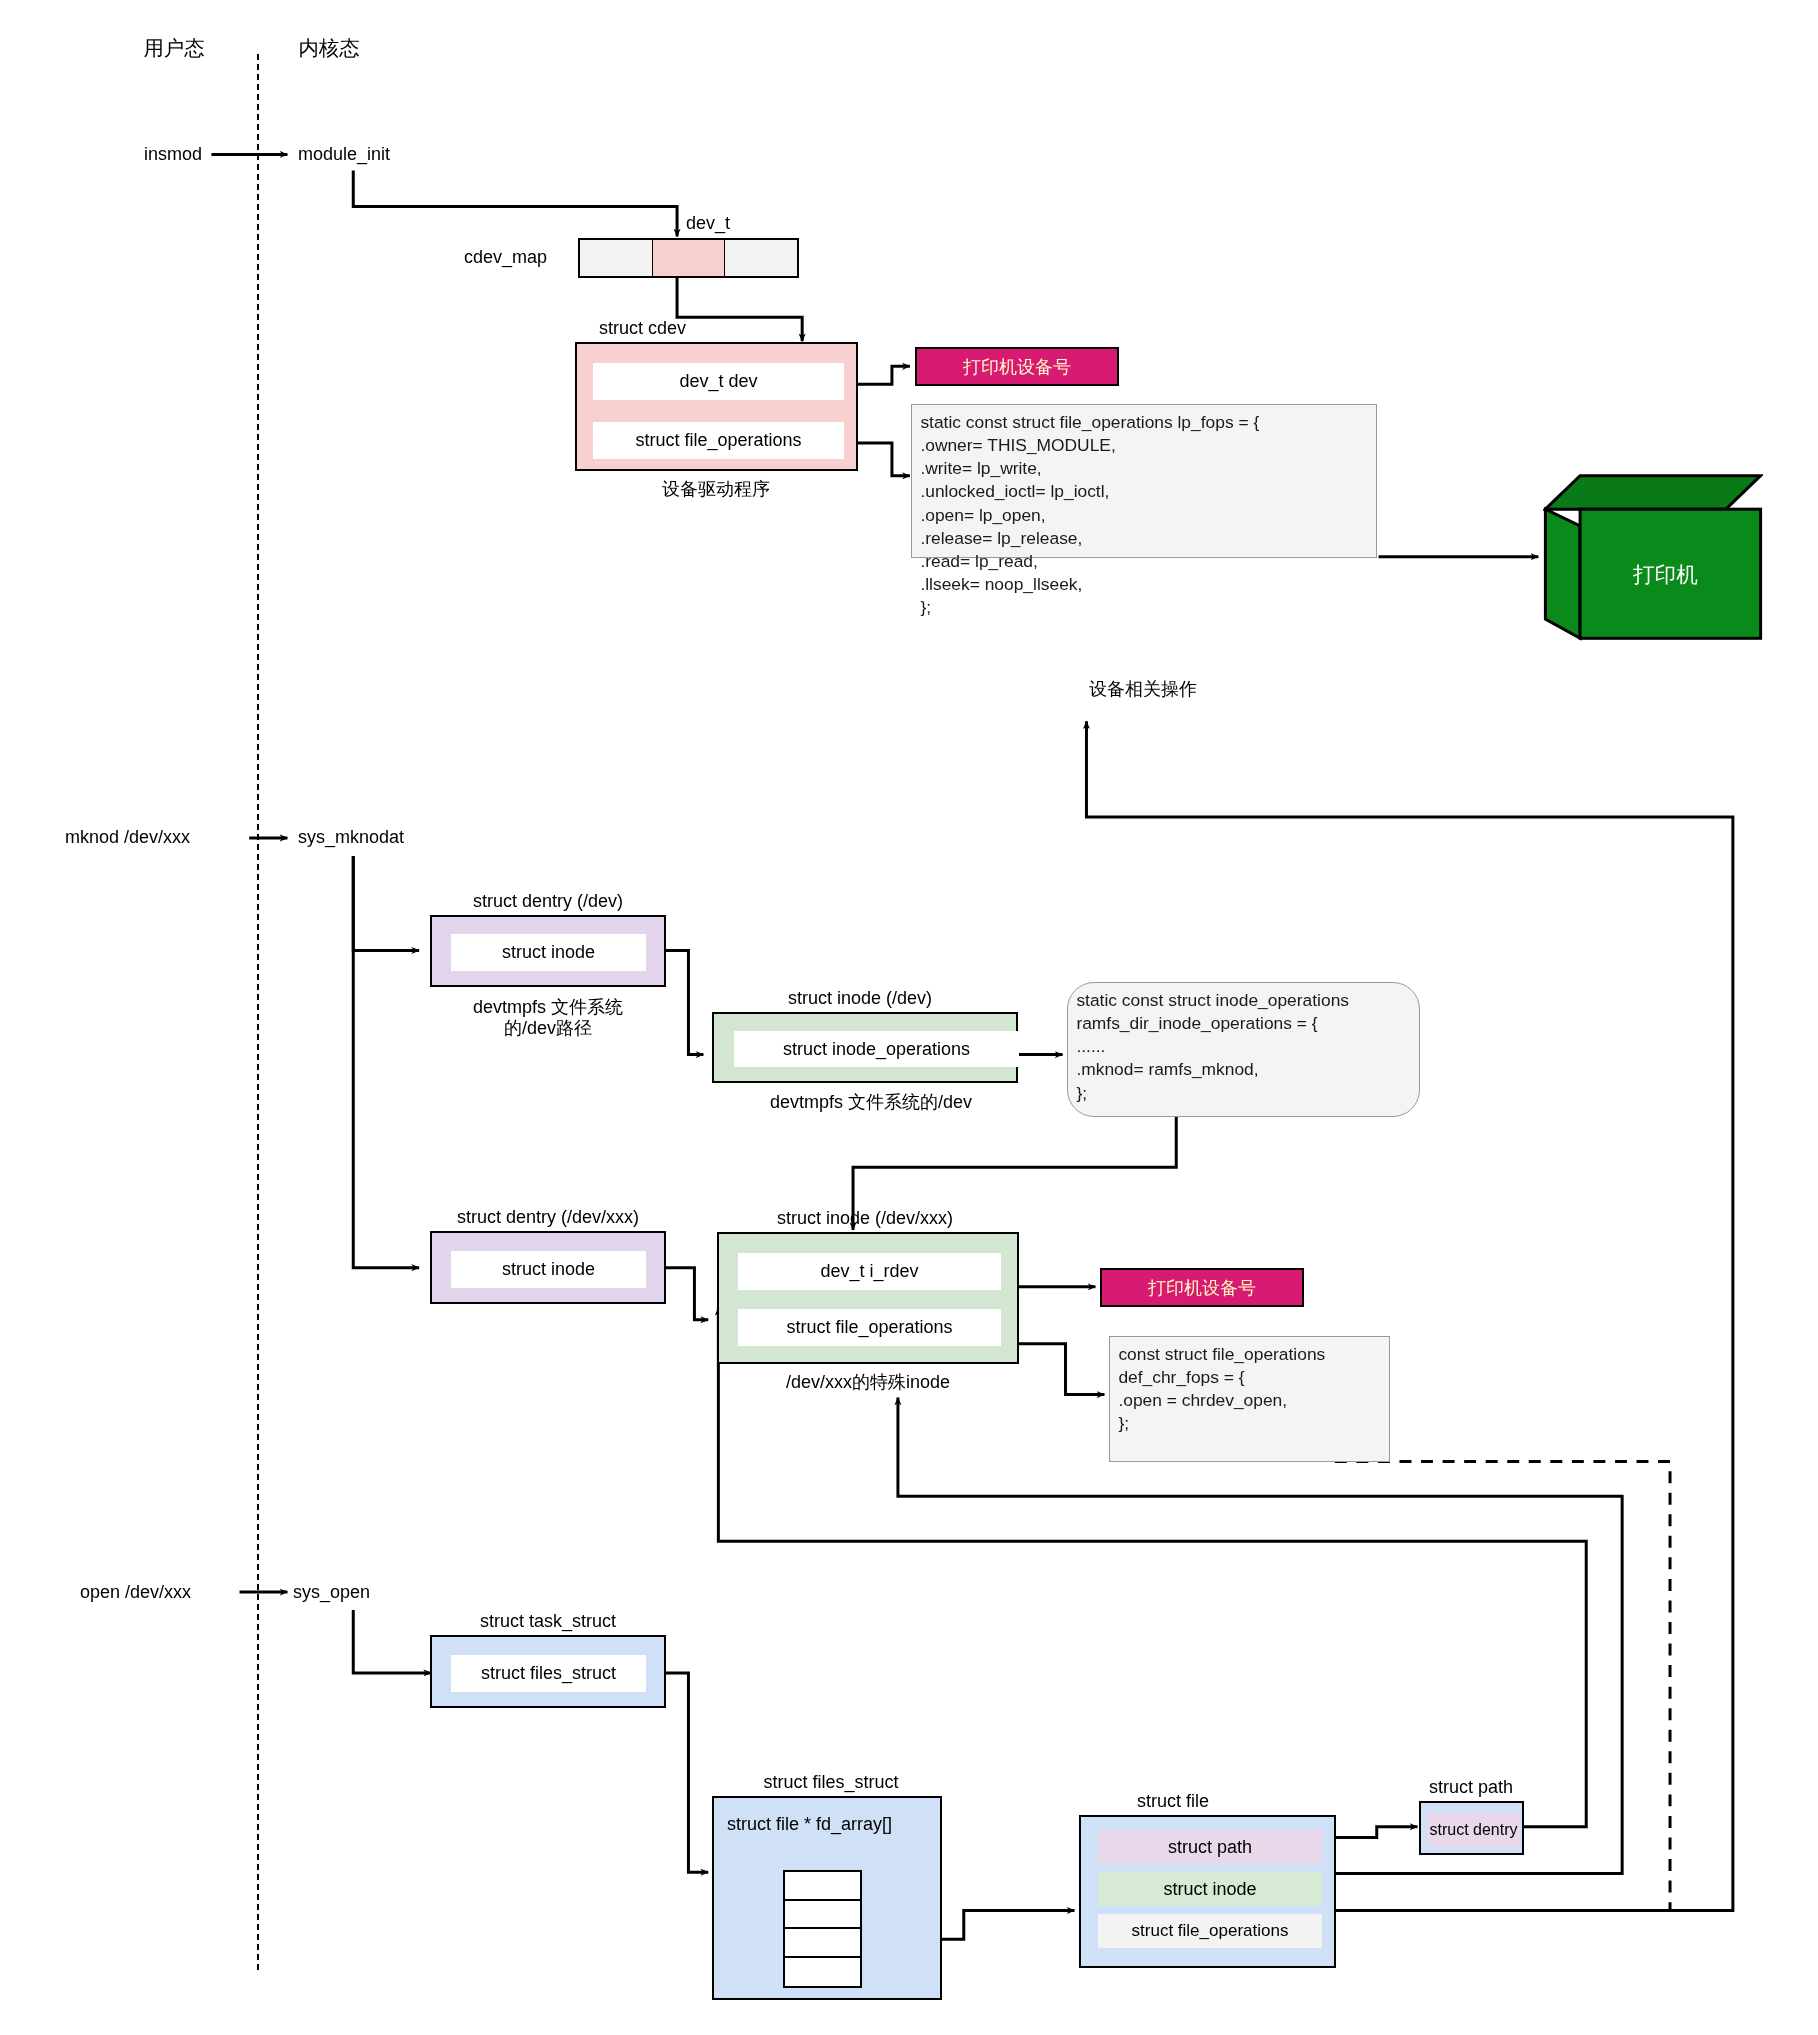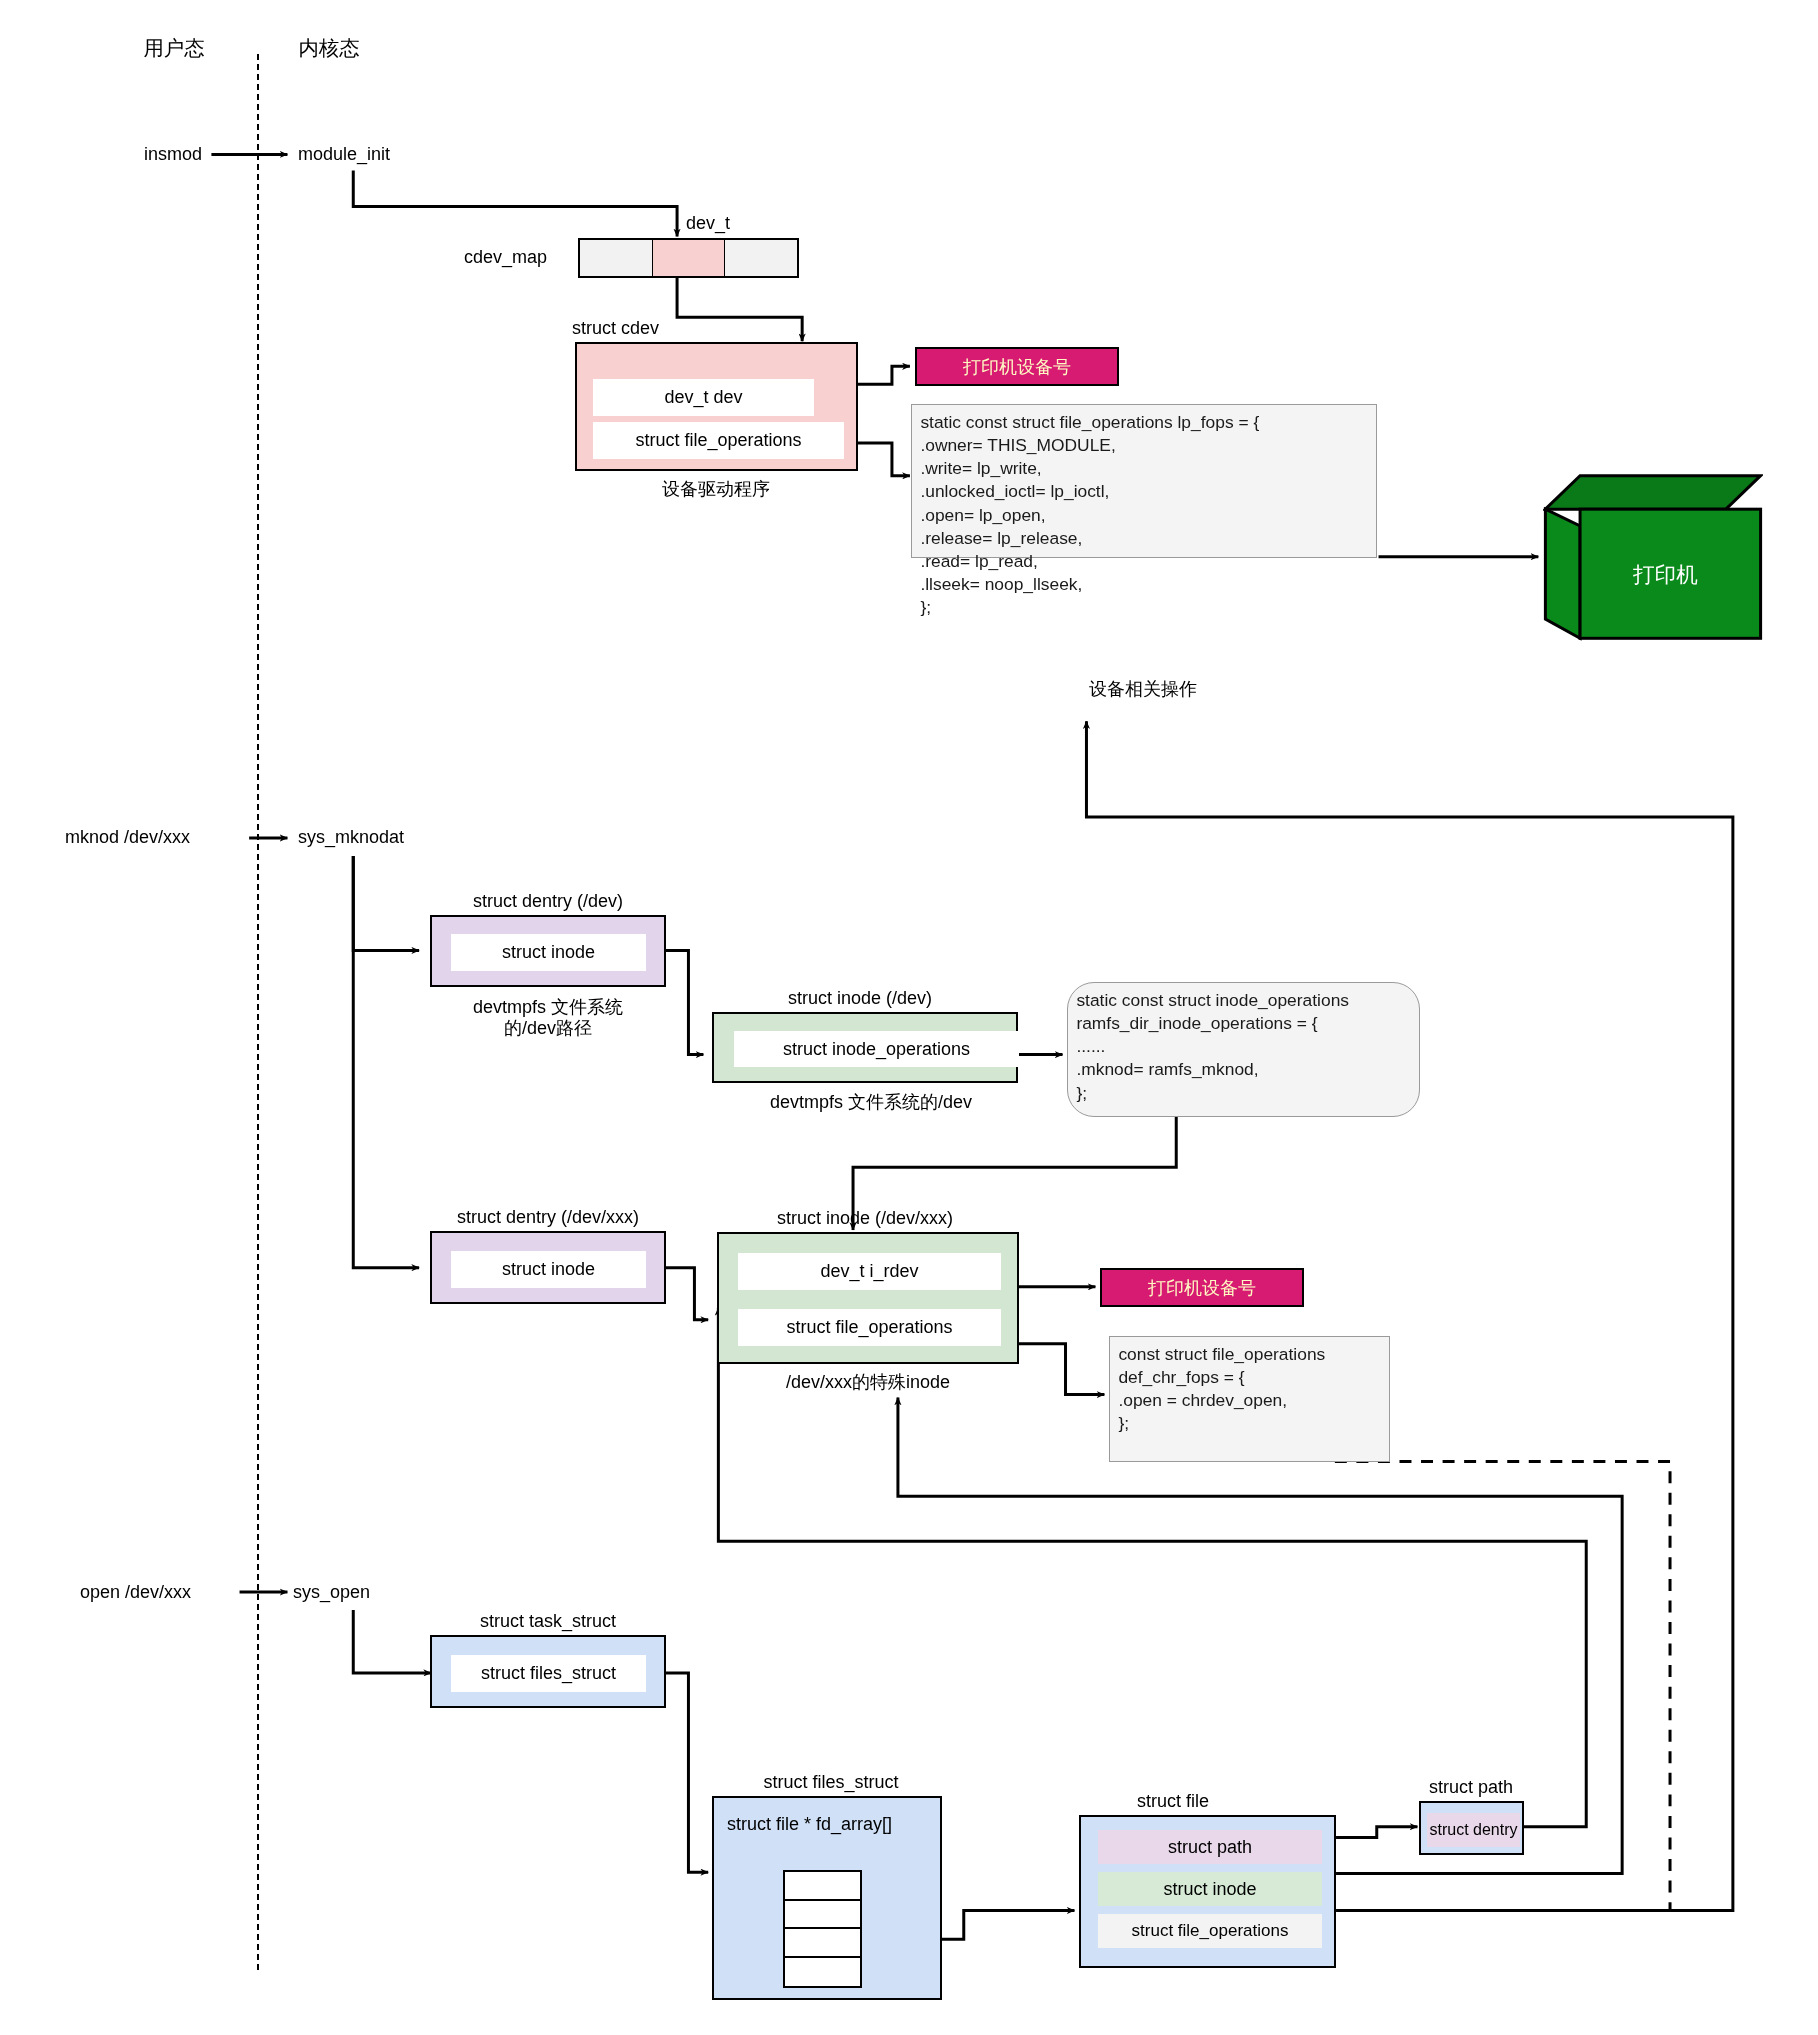--- a/index.html
+++ b/index.html
@@ -105,23 +105,23 @@
   <div class="lbl" style="left:293px;top:1582px;">sys_open</div>
 
   <div class="lbl" style="left:464px;top:247px;">cdev_map</div>
   <div class="lbl" style="left:686px;top:213px;">dev_t</div>
   <div class="box" style="left:578px;top:238px;width:221px;height:40px;background:#f2f2f2;display:flex;">
     <div style="flex:1;border-right:1.8px solid #000;"></div>
     <div style="flex:1;border-right:1.8px solid #000;background:#f8d0d0;"></div>
     <div style="flex:1;"></div>
   </div>
 
-  <div class="lbl" style="left:572px;top:318px;">struct cdev</div>
+  <div class="lbl" style="left:599px;top:318px;">struct cdev</div>
   <div class="box" style="left:575px;top:342px;width:283px;height:129px;background:#f8d0d0;">
-    <div class="inner" style="left:16px;top:19px;width:221px;height:37px;background:#fff;margin-top:16px;">dev_t dev</div>
+    <div class="inner" style="left:16px;top:19px;width:251px;height:37px;background:#fff;">dev_t dev</div>
     <div class="inner" style="left:16px;top:78px;width:251px;height:37px;background:#fff;">struct file_operations</div>
   </div>
   <div class="lbl c" style="left:716px;top:479px;">设备驱动程序</div>
 
   <div class="pinkbadge" style="left:915px;top:347px;width:204px;height:39px;">打印机设备号</div>
 
   <div class="code" style="left:911px;top:404px;width:466px;height:154px;">static const struct file_operations lp_fops = {
 .owner= THIS_MODULE,
 .write= lp_write,
 .unlocked_ioctl= lp_ioctl,

